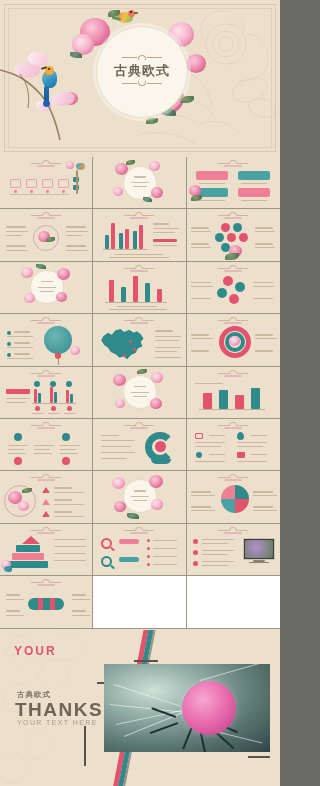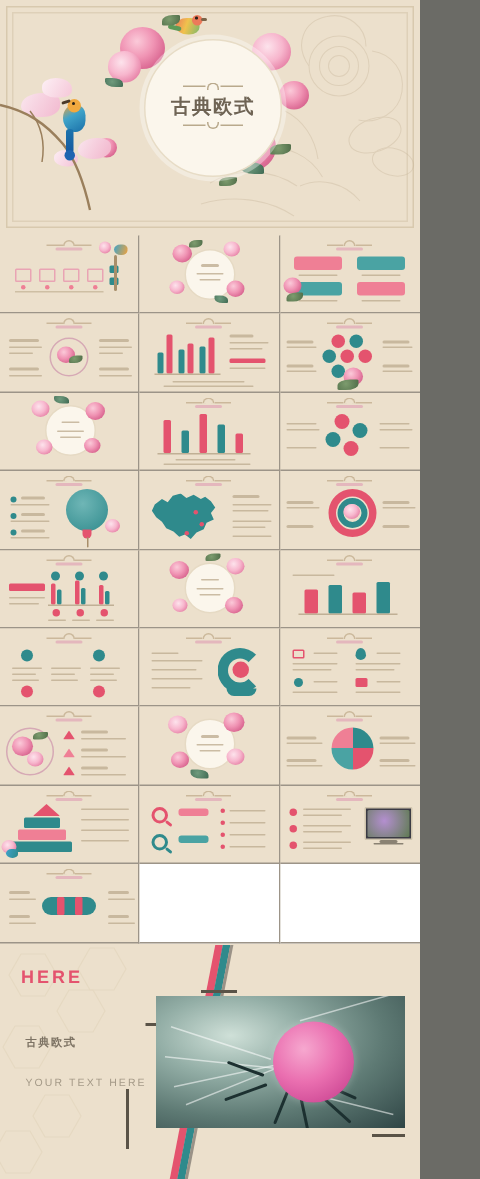--- a/index.html
+++ b/index.html
@@ -706,22 +706,23 @@
         <polygon points="60,2 76,2 84,16 76,30 60,30 52,16"></polygon>
         <polygon points="30,100 46,100 54,114 46,128 30,128 22,114"></polygon>
         <polygon points="4,124 20,124 28,138 20,152 4,152 -4,138"></polygon>
       </g>
     </svg>
 
     <div class="stripe" style="left:128px;background:#e4536e;"></div>
     <div class="stripe" style="left:133px;background:#2f8a8c;"></div>
     <div class="stripe" style="left:138px;background:#9a9287;width:2px;"></div>
 
-    <div class="logo">HERE</div>
+    <div class="logo">YOUR</div>
     <div class="f-cn">古典欧式</div>
+    <div class="f-thanks">THANKS</div>
     <div class="f-sub">YOUR TEXT HERE</div>
 
     <div class="corner" style="left:97px;top:52px;width:7px;height:1.5px;"></div>
     <div class="corner" style="left:84px;top:96px;width:1.5px;height:40px;"></div>
     <div class="corner" style="left:134px;top:30px;width:24px;height:1.5px;"></div>
     <div class="corner" style="left:248px;top:126px;width:22px;height:1.5px;"></div>
 
     <div class="photo">
       <div class="seed" style="left:10px;top:20px;width:70px;transform:rotate(18deg);"></div>
       <div class="seed" style="left:6px;top:40px;width:84px;transform:rotate(6deg);"></div>

